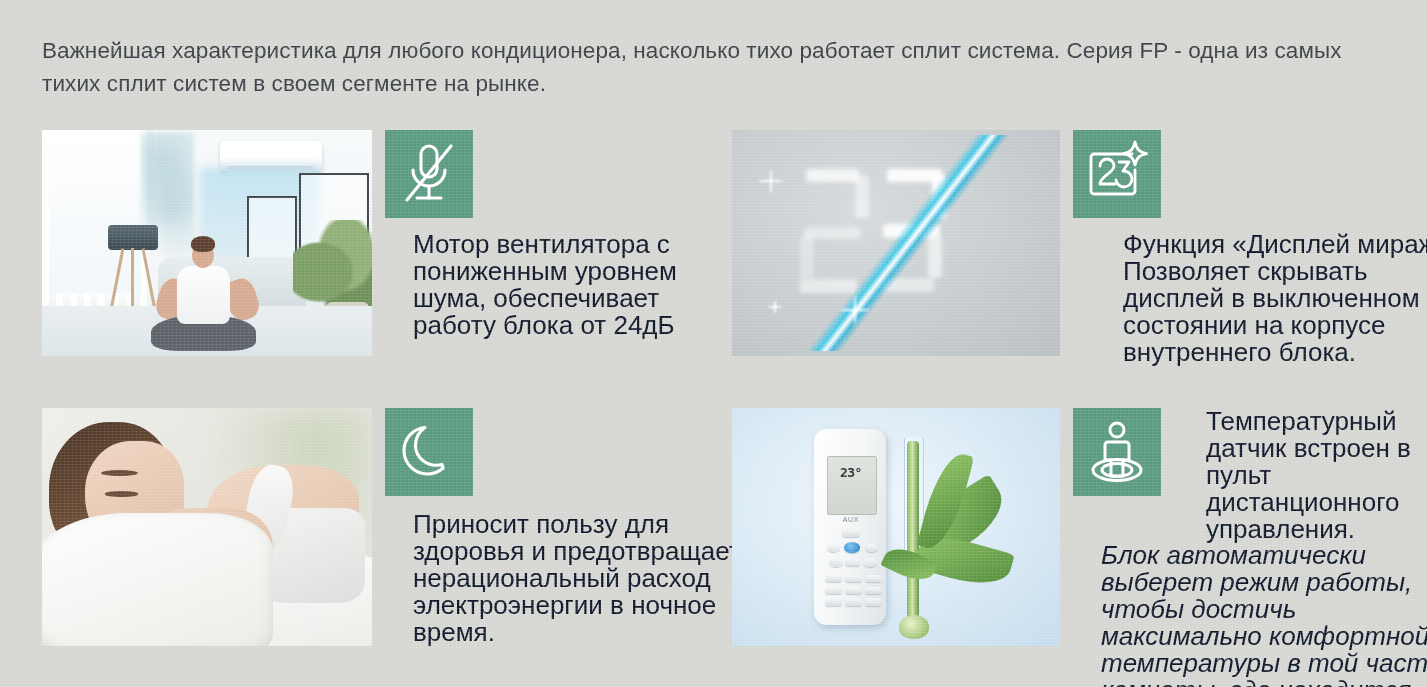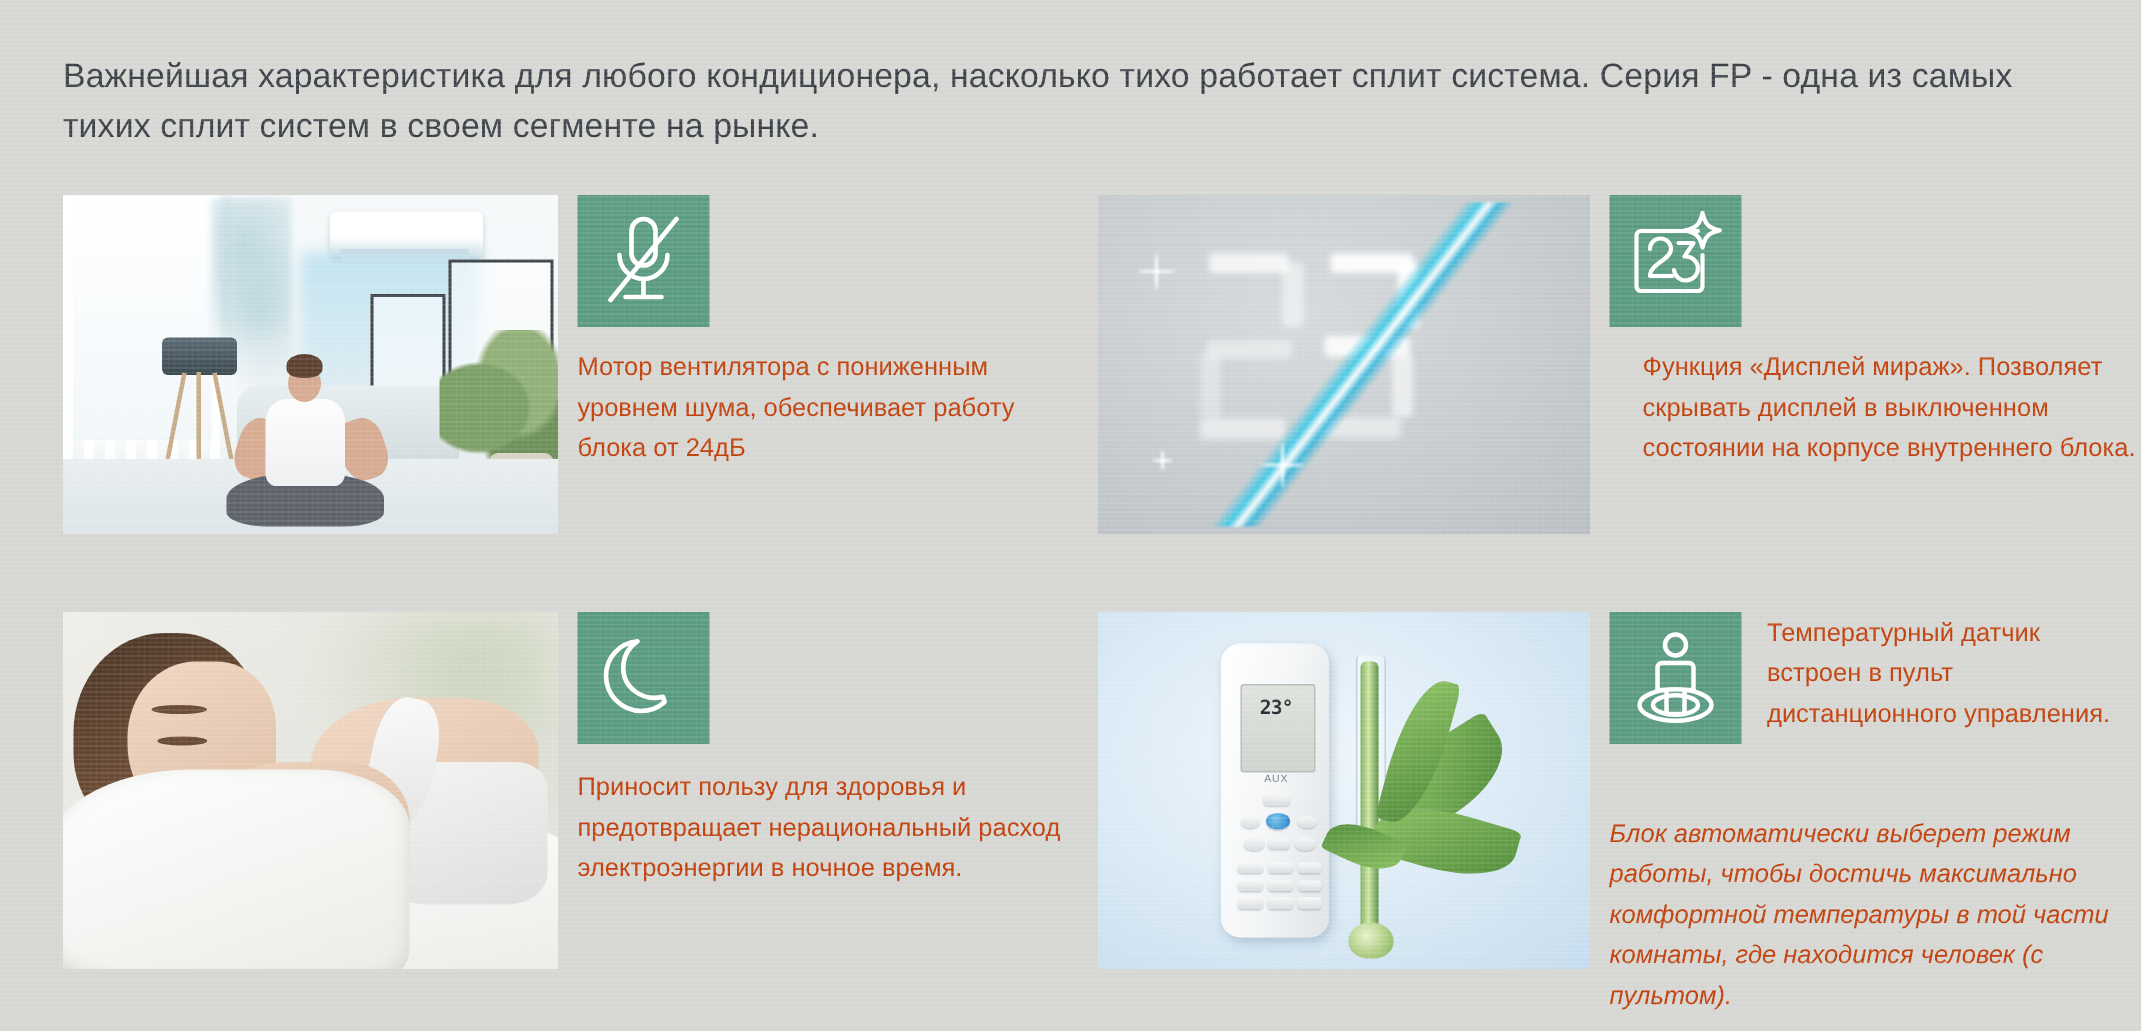--- a/index.html
+++ b/index.html
@@ -41,24 +41,25 @@
 
   .tile{
     position:absolute;
     width:88px;height:88px;
     background:#5b9b82;
   }
   .tile svg{display:block;width:88px;height:88px;}
 
   .caption{
     position:absolute;
-    font-size:17px;
+    font-size:26px;
     line-height:27px;
-    color:#c2410c;
+    color:#0f172a;
     white-space:pre-line;
+    margin-left:28px;
   }
 
   
   #b1-photo{left:42px;  top:130px; width:330px; height:226px;}
   #b1-tile {left:385px; top:130px;}
   #b1-cap  {left:385px; top:231px; width:330px;}
 
   #b2-photo{left:732px; top:130px; width:328px; height:226px;}
   #b2-tile {left:1073px;top:130px;}
   #b2-cap  {left:1095px;top:231px; width:336px;}

